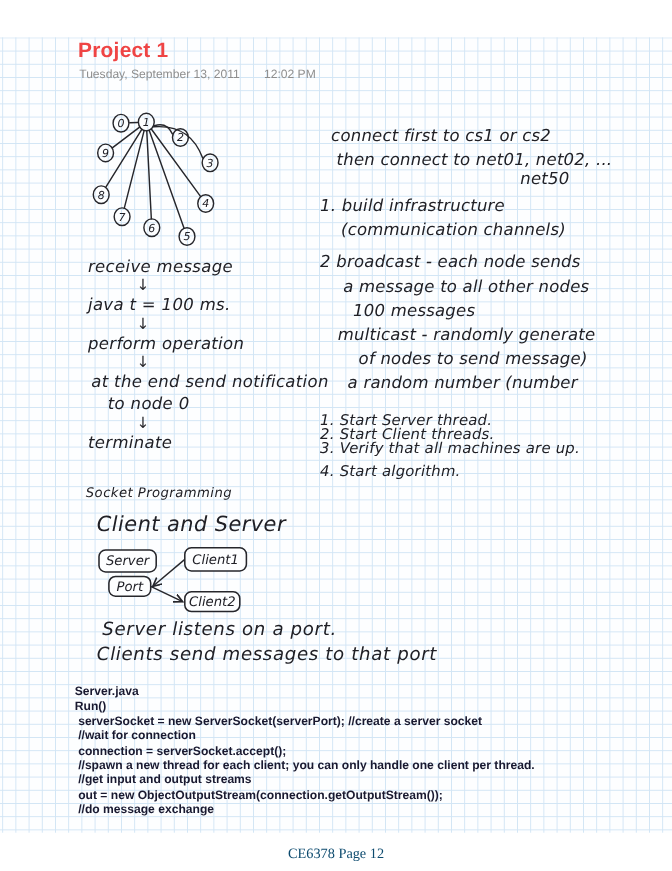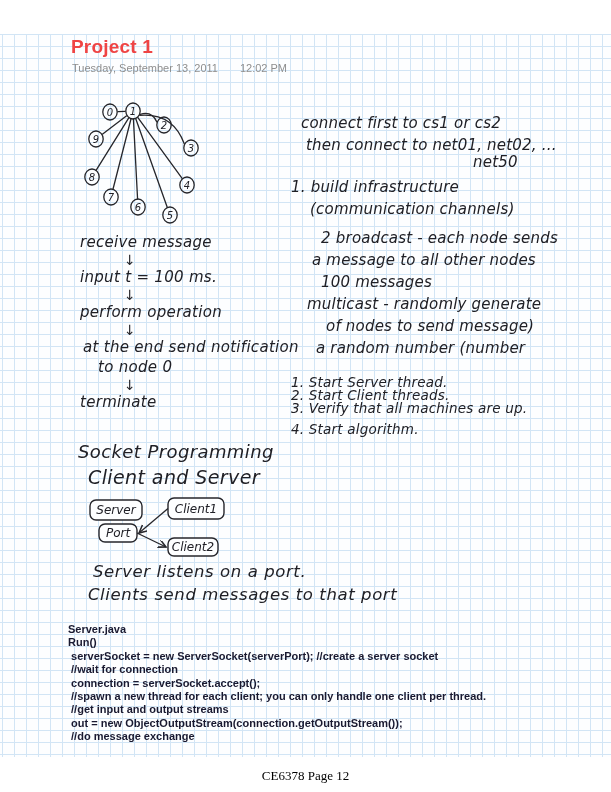--- a/index.html
+++ b/index.html
@@ -22,29 +22,29 @@
 
   .rightcol{position:absolute;left:288px;top:92px;width:300px;margin-top:20px;}
   .note-group{margin-bottom:7px;}
   .note-group:nth-child(3){margin-top:3px;}
   .note-group:nth-child(4){margin-top:17px;}
   .note-group:nth-child(5){margin-top:9px;}
   .note-line{font-size:15px;line-height:22px;letter-spacing:.2px;}
   .note-line.tight{line-height:13px;}
   .note-group.small .note-line{font-size:13.5px;line-height:12.8px;}
 
-  .socket-head{position:absolute;left:78px;top:441px;font-size:18px;letter-spacing:.4px;}
+  .socket-head{position:absolute;left:78px;top:441px;font-size:12px;letter-spacing:.4px;}
   .socket-sub{position:absolute;left:88px;top:466px;font-size:19px;letter-spacing:.4px;}
   .summary1{position:absolute;left:93px;top:562px;font-size:16.5px;letter-spacing:.6px;}
   .summary2{position:absolute;left:88px;top:585px;font-size:16.5px;letter-spacing:.6px;}
 
   .code{position:absolute;left:68px;top:623px;font-family:"Liberation Sans",sans-serif;
         font-size:11px;font-weight:600;line-height:13.4px;color:#191930;white-space:pre;}
   .footer{position:absolute;left:0;top:768px;width:611px;text-align:center;
-          font-family:"Liberation Serif",serif;font-size:13px;color:#000000;}
+          font-family:"Liberation Serif",serif;font-size:13px;color:#0c4a6e;}
 </style>
 </head>
 <body>
 
 <div class="page">
   <div class="grid"></div>
 
   <div class="title">Project 1</div>
   <div class="meta">
     <span>Tuesday, September 13, 2011</span><span class="time">12:02 PM</span>
@@ -97,42 +97,42 @@
         <rect x="168" y="498" width="56" height="21" rx="6" fill="#fdfeff" stroke="#26262b" stroke-width="1.4"></rect>
         <text x="196" y="512.5" text-anchor="middle" font-size="12" font-style="italic" font-family="DejaVu Sans, sans-serif" fill="#202027">Client1</text>
         <rect x="168" y="538" width="50" height="18" rx="6" fill="#fdfeff" stroke="#26262b" stroke-width="1.4"></rect>
         <text x="193" y="551" text-anchor="middle" font-size="12" font-style="italic" font-family="DejaVu Sans, sans-serif" fill="#202027">Client2</text>
       </g>
   </svg>
 
   <div class="flow hand" id="flow">
       <div class="flow-line" style="padding-left: 0px;">receive message</div>
       <div class="flow-arrow">↓</div>
-      <div class="flow-line" style="padding-left: 0px;">input t = 100 ms.</div>
+      <div class="flow-line" style="padding-left: 0px;">java t = 100 ms.</div>
       <div class="flow-arrow">↓</div>
       <div class="flow-line" style="padding-left: 0px;">perform operation</div>
       <div class="flow-arrow">↓</div>
       <div class="flow-line" style="padding-left: 3px;">at the end send notification</div>
       <div class="flow-line" style="padding-left: 18px;">to node 0</div>
       <div class="flow-arrow">↓</div>
       <div class="flow-line" style="padding-left: 0px;">terminate</div>
     </div>
 
   <div class="rightcol hand" id="rightcol">
       <div class="note-group">
         <div class="note-line" style="padding-left: 13px;">connect first to cs1 or cs2</div>
         <div class="note-line" style="padding-left: 18px;">then connect to net01, net02, ...</div>
         <div class="note-line tight" style="padding-left: 185px;">net50</div>
       </div>
       <div class="note-group">
         <div class="note-line" style="padding-left: 3px;">1. build infrastructure</div>
         <div class="note-line" style="padding-left: 22px;">(communication channels)</div>
       </div>
       <div class="note-group">
-        <div class="note-line" style="padding-left: 3px; text-align: center;">2 broadcast - each node sends</div>
+        <div class="note-line" style="padding-left: 3px;">2 broadcast - each node sends</div>
         <div class="note-line" style="padding-left: 24px;">a message to all other nodes</div>
         <div class="note-line" style="padding-left: 33px;">100 messages</div>
         <div class="note-line" style="padding-left: 19px;">multicast - randomly generate</div>
         <div class="note-line" style="padding-left: 38px;">of nodes to send message)</div>
         <div class="note-line" style="padding-left: 28px;">a random number (number</div>
       </div>
       <div class="note-group small">
         <div class="note-line" style="padding-left: 3px;">1. Start Server thread.</div>
         <div class="note-line" style="padding-left: 3px;">2. Start Client threads.</div>
         <div class="note-line" style="padding-left: 3px;">3. Verify that all machines are up.</div>

